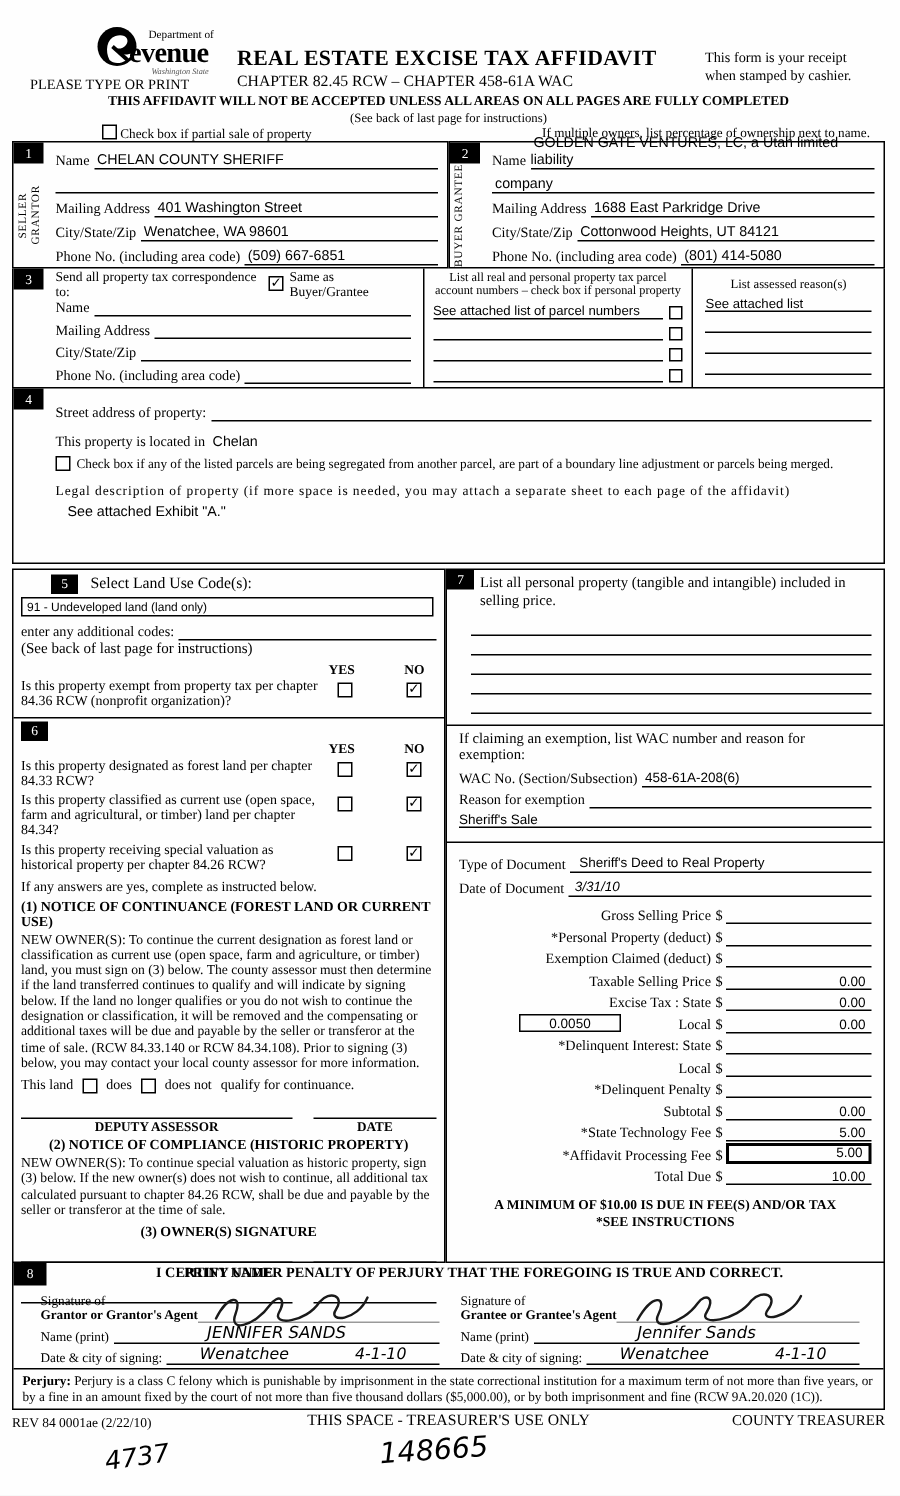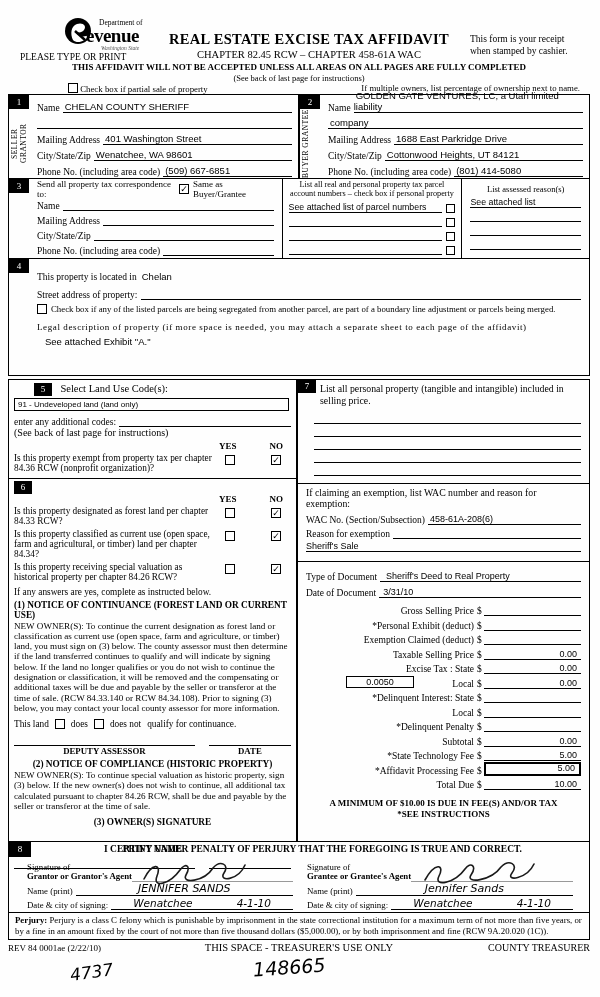--- a/index.html
+++ b/index.html
@@ -15,21 +15,21 @@
   .hand { font-family:"DejaVu Sans", sans-serif; font-style:italic; }
 
   
   .hdr { position:relative; height:88px; }
   .logo { position:absolute; left:55px; top:8px; width:120px; }
   .logo-mark { position:absolute; left:0; top:2px; }
   .logo-dept { position:absolute; left:36px; top:4px; font-size:7.5px; }
   .logo-rev { position:absolute; left:23px; top:11px; font-size:19px; font-weight:bold; letter-spacing:-0.5px; }
   .logo-state { position:absolute; left:38px; top:31px; font-size:5.5px; font-style:italic; color:#555; }
   .typeprint { position:absolute; left:12px; top:46px; font-size:9.5px; }
-  .titleblock { position:absolute; left:150px; right:130px; top:25px; text-align:center; }
+  .titleblock { position:absolute; left:150px; right:130px; top:25px; text-align:left; }
   .title { font-size:14.5px; font-weight:bold; letter-spacing:0.3px; }
   .subtitle { font-size:10.5px; margin-top:1px; }
   .receipt { position:absolute; right:2px; top:28px; width:118px; font-size:9.5px; line-height:1.25;margin-left:32px; }
   .warn { position:absolute; left:0; right:0; top:56px; text-align:center; font-size:9px; font-weight:bold; }
   .seeback { position:absolute; left:0; right:0; top:67px; text-align:center; font-size:8.5px; }
   .hdrrow { position:absolute; left:60px; right:0; top:77px; font-size:8.8px; display:flex;justify-content:space-between; }
   .hdrrow .right { margin-left:auto; padding-right:10px; }
 
   
   .parties { display:flex; height:85px; }
@@ -255,27 +255,27 @@
           <span class="fill grow"></span>
         </div>
       <div class="prow">
           <span class="fill grow"></span>
         </div>
     </div>
   </div>
 
   <div class="sec4">
     <span class="badge">4</span>
+    <div class="s4row">
+        <span class="flabel">Street address of property:</span>
+        <span class="fill grow"></span>
+      </div>
     <div class="s4row" style="height:19px">
         <span class="flabel">This property is located in</span>
         <span class="val sans">Chelan</span>
-      </div>
-    <div class="s4row">
-        <span class="flabel">Street address of property:</span>
-        <span class="fill grow"></span>
       </div>
     <div class="s4small">
         <span class="cb"></span>
         <span>Check box if any of the listed parcels are being segregated from another parcel, are part of a boundary line adjustment or parcels being merged.</span>
       </div>
     <div class="s4legal">Legal description of property (if more space is needed, you may attach a separate sheet to each page of the affidavit)</div>
     <div class="val sans" style="padding-left:8px; font-size:9.5px;">See attached Exhibit "A."</div>
   </div>
 
   <div class="main">
@@ -388,32 +388,32 @@
           </div>
       </div>
 
       <div class="exdiv" style="margin-top:9px;">
         <div class="lvrow" style="height:17px;">
             <span class="flabel">Type of Document</span>
             <span class="fill grow"><span class="val sans" style="font-size:9px; padding-left:6px;">Sheriff's Deed to Real Property</span></span>
           </div>
         <div class="lvrow" style="height:16px;">
             <span class="flabel">Date of Document</span>
-            <span class="fill grow"><span class="val sans" style="font-size:9px; padding-left:4px;">3/31/10</span></span>
+            <span class="fill grow"><span class="val sans" style="font-size:9px; padding-left:4px;font-style:italic;">3/31/10</span></span>
           </div>
 
         <div class="mrow" style="margin-top:4px;">
             <span class="mlabel">Gross Selling Price</span>
             <span class="dollar">$</span>
             <span class="mline">
               <span class="mval"></span>
             </span>
           </div>
         <div class="mrow">
-            <span class="mlabel">*Personal Exhibit (deduct)</span>
+            <span class="mlabel">*Personal Property (deduct)</span>
             <span class="dollar">$</span>
             <span class="mline">
               <span class="mval"></span>
             </span>
           </div>
         <div class="mrow">
             <span class="mlabel">Exemption Claimed (deduct)</span>
             <span class="dollar">$</span>
             <span class="mline">
               <span class="mval"></span>

